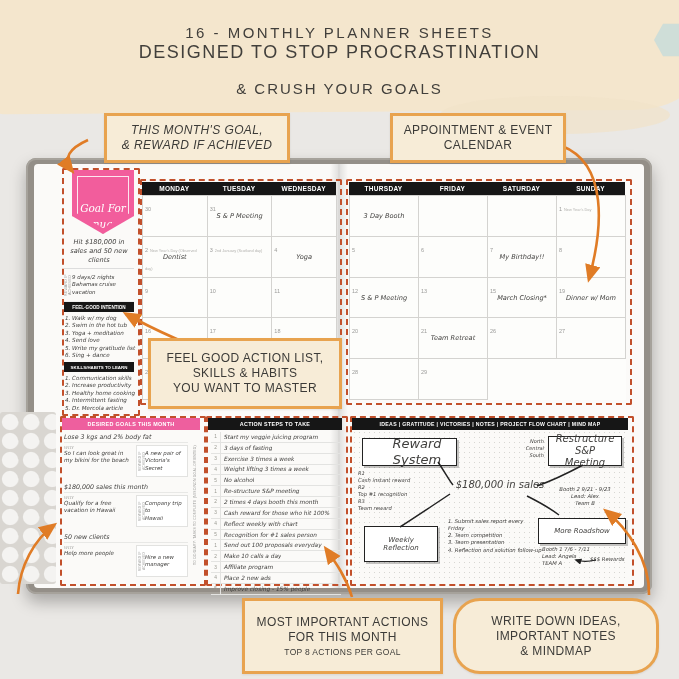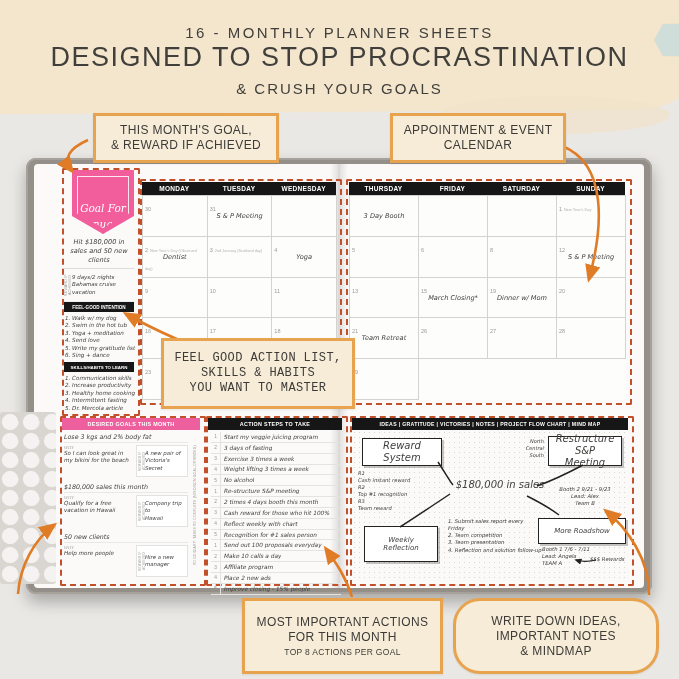--- a/index.html
+++ b/index.html
@@ -4,21 +4,21 @@
 <style>
   html,body{margin:0;padding:0;}
   #stage{position:relative;width:679px;height:679px;overflow:hidden;background:#eae8e5;font-family:"Liberation Sans",sans-serif;}
   .abs{position:absolute;}
   .pre{white-space:pre-line;}
   
   .topband{position:absolute;left:-12px;top:-10px;width:706px;height:122px;background:#f4e6cd;border-radius:0 0 60px 18px / 0 0 34px 12px;transform:rotate(-.4deg);}
   .topband2{position:absolute;left:440px;top:96px;width:230px;height:38px;background:#f1e3c9;border-radius:50%;opacity:.7;}
   .title{position:absolute;left:0;width:679px;text-align:center;color:#413f3b;}
   .t1{top:24px;font-size:15px;letter-spacing:2.5px;}
-  .t2{top:42px;font-size:27px;letter-spacing:1.5px;}
+  .t2{top:42px;font-size:18px;letter-spacing:1.5px;}
   .t3{top:80px;font-size:15px;letter-spacing:2px;}
   
   .callout{position:absolute;background:#f7ecd7;border:3px solid #e8a34f;color:#3c3b38;display:flex;align-items:center;justify-content:center;text-align:center;line-height:1.25;box-shadow:0 1px 2px rgba(0,0,0,.08);}
   .co-sub{font-size:8.5px;letter-spacing:.3px;margin-top:2px;}
   .co-title{font-size:12px;letter-spacing:.4px;}
   
   .cover{position:absolute;left:26px;top:158px;width:626px;height:436px;background:#948f88;border-radius:10px;box-shadow:0 8px 16px rgba(0,0,0,.28), inset 0 0 0 2px #a6a29b;}
   .pages{position:absolute;left:34px;top:164px;width:610px;height:424px;background:#fbfaf8;border-radius:4px;}
   .seam{position:absolute;left:330px;top:164px;width:18px;height:424px;background:linear-gradient(90deg,rgba(0,0,0,0) 0%,rgba(0,0,0,.10) 45%,rgba(0,0,0,.16) 50%,rgba(0,0,0,.10) 55%,rgba(0,0,0,0) 100%);}
   .dash{position:absolute;border:2px dashed #c2502b;border-radius:2px;pointer-events:none;}
@@ -153,20 +153,21 @@
     <span>SATURDAY</span>
     <span>SUNDAY</span>
   </div>
   <div class="cal" style="left:349px;top:195px;width:276px;height:204px;grid-template-columns:repeat(4,1fr);grid-template-rows:repeat(5,1fr);">
     <div class="cell"><span class="d"></span><span class="nt"></span><span class="e hw pre">3 Day Booth</span></div>
     <div class="cell"><span class="d"></span><span class="nt"></span><span class="e hw pre"></span></div>
     <div class="cell"><span class="d"></span><span class="nt"></span><span class="e hw pre"></span></div>
     <div class="cell"><span class="d">1</span><span class="nt">New Year's Day</span><span class="e hw pre"></span></div>
     <div class="cell"><span class="d">5</span><span class="nt"></span><span class="e hw pre"></span></div>
     <div class="cell"><span class="d">6</span><span class="nt"></span><span class="e hw pre"></span></div>
+    <div class="cell"><span class="d">7</span><span class="nt"></span><span class="e hw pre">My Birthday!!</span></div>
     <div class="cell"><span class="d">8</span><span class="nt"></span><span class="e hw pre"></span></div>
     <div class="cell"><span class="d">12</span><span class="nt"></span><span class="e hw pre">S &amp; P Meeting</span></div>
     <div class="cell"><span class="d">13</span><span class="nt"></span><span class="e hw pre"></span></div>
     <div class="cell"><span class="d">15</span><span class="nt"></span><span class="e hw pre">March Closing*</span></div>
     <div class="cell"><span class="d">19</span><span class="nt"></span><span class="e hw pre">Dinner w/ Mom</span></div>
     <div class="cell"><span class="d">20</span><span class="nt"></span><span class="e hw pre"></span></div>
     <div class="cell"><span class="d">21</span><span class="nt"></span><span class="e hw pre">Team Retreat</span></div>
     <div class="cell"><span class="d">26</span><span class="nt"></span><span class="e hw pre"></span></div>
     <div class="cell"><span class="d">27</span><span class="nt"></span><span class="e hw pre"></span></div>
     <div class="cell"><span class="d">28</span><span class="nt"></span><span class="e hw pre"></span></div>
@@ -279,21 +280,21 @@
         <span class="tx hw">Place 2 new ads</span>
       </div>
     <div class="arow">
         <span class="no">5</span>
         <span class="tx hw">Improve closing - 15% people</span>
       </div>
   </div>
 
   <div class="blackbar" style="left:352px;top:418px;width:276px;height:12px;font-size:5.2px;letter-spacing:.3px;">IDEAS  |  GRATITUDE  |  VICTORIES  |  NOTES  |  PROJECT FLOW CHART  |  MIND MAP</div>
   <div class="mmcanvas">
-    <div class="mmbox hw pre" style="left:10px;top:8px;width:78px;height:26px;font-size:10px;">Reward
+    <div class="mmbox hw pre" style="left:10px;top:8px;width:78px;height:26px;font-size:13px;padding-left:15px;">Reward
 System</div>
     <div class="mmtxt hw pre" style="left:160px;top:8px;width:32px;font-size:5px;text-align:right;">North
 Central
 South</div>
     <div class="mmbox hw pre" style="left:196px;top:6px;width:72px;height:28px;font-size:10px;">Restructure S&amp;P
 Meeting</div>
     <div class="mmtxt hw pre" style="left:6px;top:40px;width:84px;font-size:5.2px;">R1
 Cash instant reward
 R2
 Top #1 recognition
@@ -334,25 +335,25 @@
     <path d="M352,597 C346,577 336,563 326,549" fill="none" stroke="#e07c26" stroke-width="2.6" marker-end="url(#ah)"></path>
     <path d="M649,595 C650,560 627,528 606,511" fill="none" stroke="#e07c26" stroke-width="2.6" marker-end="url(#ah)"></path>
 
     <path d="M438,462 C446,474 449,480 453,485" fill="none" stroke="#222" stroke-width="1.5"></path>
     <path d="M537,486 C554,480 568,473 583,465" fill="none" stroke="#222" stroke-width="1.5"></path>
     <path d="M450,494 C432,506 414,518 400,527" fill="none" stroke="#222" stroke-width="1.5"></path>
     <path d="M527,496 C541,503 551,509 559,515" fill="none" stroke="#222" stroke-width="1.5"></path>
     <path d="M596,560 C588,562 582,562 576,560" fill="none" stroke="#222" stroke-width="1.2" marker-end="url(#ahb)"></path>
   </svg>
 
-  <div class="callout pre co-title" style="left:93px;top:113px;width:180px;height:44px;">THIS MONTH'S GOAL,
+  <div class="callout pre co-title" style="left:104px;top:113px;width:180px;height:44px;font-style:italic;">THIS MONTH'S GOAL,
 &amp; REWARD IF ACHIEVED</div>
   <div class="callout pre co-title" style="left:390px;top:113px;width:170px;height:44px;">APPOINTMENT &amp; EVENT
 CALENDAR</div>
-  <div class="callout pre co-title" style="left:161px;top:338px;width:188px;height:65px;font-family:Liberation Mono, monospace;">FEEL GOOD ACTION LIST,
+  <div class="callout pre co-title" style="left:148px;top:338px;width:188px;height:65px;">FEEL GOOD ACTION LIST,
 SKILLS &amp; HABITS
 YOU WANT TO MASTER</div>
   <div class="callout" style="left:242px;top:598px;width:195px;height:70px;flex-direction:column;">
     <div class="pre co-title">MOST IMPORTANT ACTIONS
 FOR THIS MONTH</div>
     <div class="pre co-sub">TOP 8 ACTIONS PER GOAL</div>
   </div>
   <div class="callout pre co-title" style="left:453px;top:598px;width:200px;height:70px;border-radius:27px;">WRITE DOWN IDEAS,
 IMPORTANT NOTES
 &amp; MINDMAP</div>

